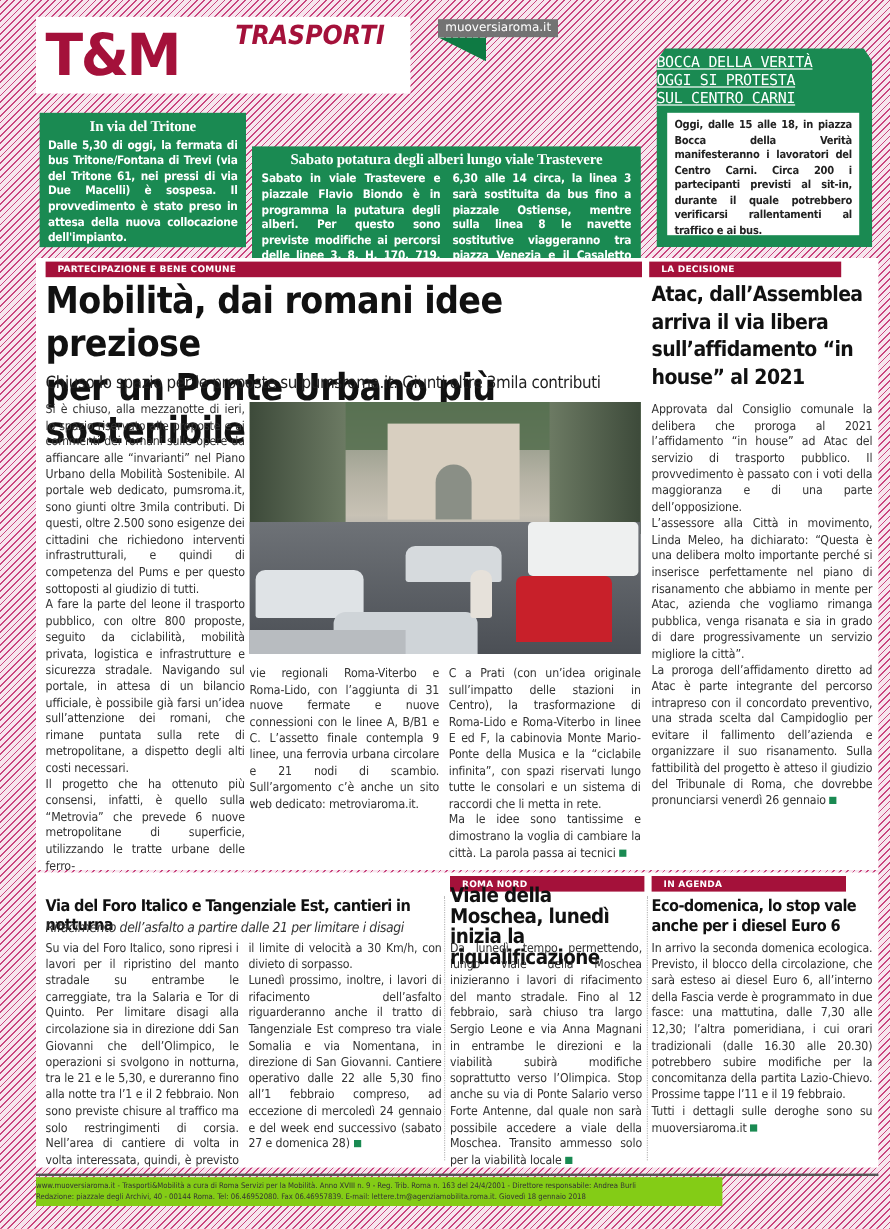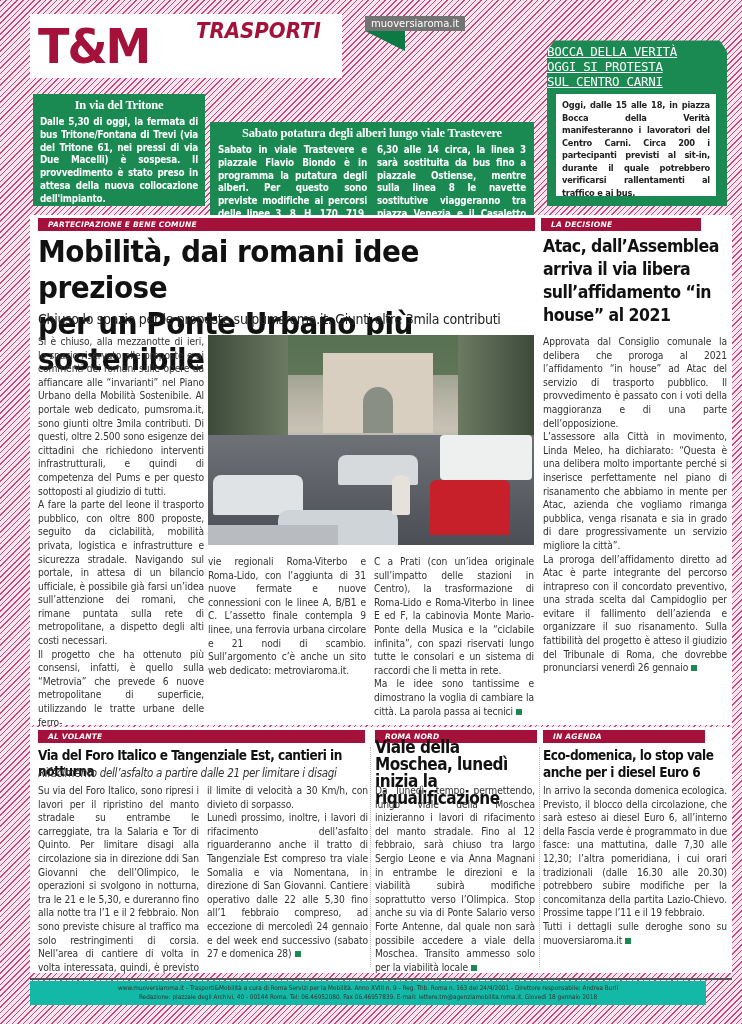--- a/index.html
+++ b/index.html
@@ -65,21 +65,21 @@
 
   
   .panel { background: #fff; }
   .main-panel { left: 30px; top: 215px; width: 505px; height: 510px; }
   .side-panel { left: 535px; top: 215px; width: 197px; height: 510px; }
   .bottom-panel { left: 30px; top: 727px; width: 702px; height: 246px; }
 
   .section-bar {
     position: absolute; background: #a4113a; color: #fff;
     font-family: "DejaVu Sans", sans-serif; font-weight: bold; font-size: 7.5px;
-    height: 13px; line-height: 13px; padding-left: 10px; letter-spacing: 0.2px; font-style: italic;
+    height: 13px; line-height: 13px; padding-left: 10px; letter-spacing: 0.2px;
   }
   .headline {
     position: absolute; font-family: "DejaVu Sans Condensed", "DejaVu Sans", sans-serif; font-weight: bold;
     color: #111; letter-spacing: -0.5px;
   }
   .body-text {
     font-family: "DejaVu Sans Condensed", "Liberation Sans", sans-serif;
     font-size: 10.2px; line-height: 13.6px; text-align: justify; color: #333; letter-spacing: -0.1px;
   }
   .body-text p { text-indent: 0; }
@@ -106,23 +106,23 @@
   .foro-body { position: absolute; left: 8px; top: 57px; width: 330px; column-count: 2; column-gap: 8px; }
   .moschea-head { left: 345px; top: 12px; width: 165px; font-size: 17px; line-height: 17px; }
   .moschea-body { position: absolute; left: 345px; top: 57px; width: 160px; }
   .eco-head { left: 513px; top: 20px; width: 185px; font-size: 13.5px; line-height: 17px; }
   .eco-body { position: absolute; left: 513px; top: 57px; width: 184px; }
   .vdiv { position: absolute; top: 20px; width: 0; height: 220px; border-left: 1px dotted #bbb; }
 
   
   .footer-rule { left: 30px; top: 978px; width: 702px; height: 2px; background: #555; }
   .footer {
-    left: 30px; top: 981px; width: 676px; height: 24px; background: #14b8a6;
+    left: 30px; top: 981px; width: 572px; height: 24px; background: #84cc16;
     font-family: "DejaVu Sans Condensed", "DejaVu Sans", sans-serif; font-size: 6.4px;
-    line-height: 9px; text-align: center; color: #333; padding-top: 3px;
+    line-height: 9px; color: #333; padding-top: 3px;
   }
 
   
   .ph { position: absolute; }
 </style>
 </head>
 <body>
 
 <div class="abs masthead">
   <div class="logo-tm">T&amp;M</div>
@@ -196,21 +196,20 @@
   <div class="section-bar" style="left:6px;top:3px;width:160px;">LA DECISIONE</div>
   <div class="headline side-head">Atac, dall’Assemblea arriva il via libera sull’affidamento “in house” al 2021</div>
   <div class="side-body body-text">
     <p>Approvata dal Consiglio comunale la delibera che proroga al 2021 l’affidamento “in house” ad Atac del servizio di trasporto pubblico. Il provvedimento è passato con i voti della maggioranza e di una parte dell’opposizione.</p>
     <p>L’assessore alla Città in movimento, Linda Meleo, ha dichiarato: “Questa è una delibera molto importante perché si inserisce perfettamente nel piano di risanamento che abbiamo in mente per Atac, azienda che vogliamo rimanga pubblica, venga risanata e sia in grado di dare progressivamente un servizio migliore la città”.</p>
     <p><span>La proroga dell’affidamento diretto ad Atac è parte integrante del percorso intrapreso con il concordato preventivo, una strada scelta dal Campidoglio per evitare il fallimento dell’azienda e organizzare il suo risanamento. Sulla fattibilità del progetto è atteso il giudizio del Tribunale di Roma, che dovrebbe pronunciarsi venerdì 26 gennaio</span><span class="end-mark"></span></p>
   </div>
 </div>
 
 <div class="abs panel bottom-panel">
-  <div class="section-bar" style="left:8px;top:3px;width:327px;">AL VOLANTE</div>
   <div class="headline foro-head">Via del Foro Italico e Tangenziale Est, cantieri in notturna</div>
   <div class="foro-sub">Rifacimento dell’asfalto a partire dalle 21 per limitare i disagi</div>
   <div class="foro-body body-text">
     <p>Su via del Foro Italico, sono ripresi i lavori per il ripristino del manto stradale su entrambe le carreggiate, tra la Salaria e Tor di Quinto. Per limitare disagi alla circolazione sia in direzione ddi San Giovanni che dell’Olimpico, le operazioni si svolgono in notturna, tra le 21 e le 5,30, e dureranno fino alla notte tra l’1 e il 2 febbraio. Non sono previste chisure al traffico ma solo restringimenti di corsia. Nell’area di cantiere di volta in volta interessata, quindi, è previsto il limite di velocità a 30 Km/h, con divieto di sorpasso.</p>
     <p><span>Lunedì prossimo, inoltre, i lavori di rifacimento dell’asfalto riguarderanno anche il tratto di Tangenziale Est compreso tra viale Somalia e via Nomentana, in direzione di San Giovanni. Cantiere operativo dalle 22 alle 5,30 fino all’1 febbraio compreso, ad eccezione di mercoledì 24 gennaio e del week end successivo (sabato 27 e domenica 28)</span><span class="end-mark"></span></p>
   </div>
 
   <div class="vdiv" style="left:340px;"></div>
 
   <div class="section-bar" style="left:345px;top:3px;width:162px;">ROMA NORD</div>

